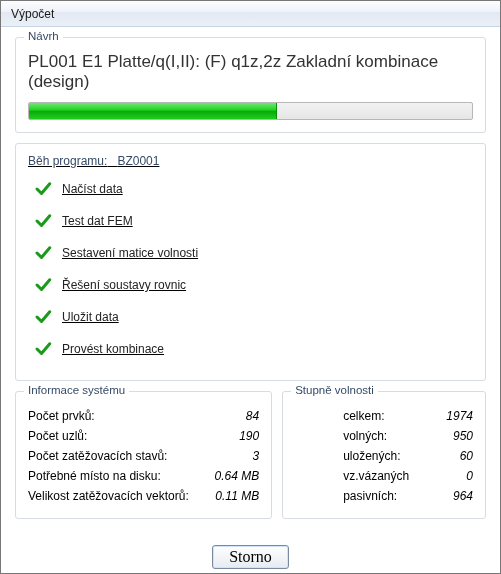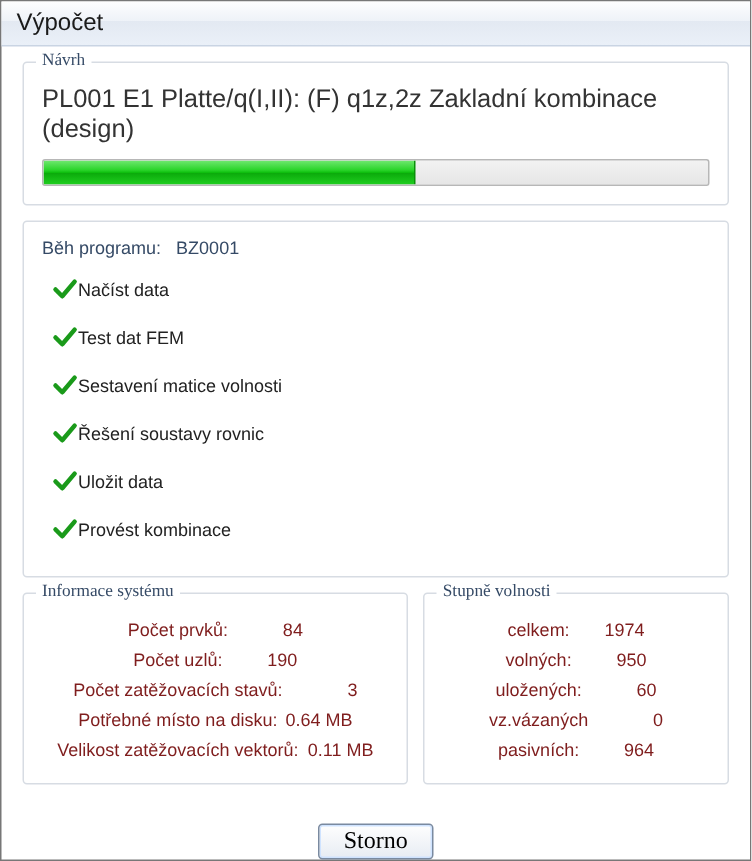--- a/index.html
+++ b/index.html
@@ -17,21 +17,21 @@
     border: 1px solid #777;
     background: #fff;
     display: flex;
     flex-direction: column;
   }
   .titlebar {
     background: linear-gradient(to bottom, #fdfdfe, #eef2f8 45%, #e3e9f2 46%, #eaf0f8);
     border-bottom: 1px solid #c9d4e3;
     padding: 6px 10px 5px 10px;
     color: #1a1a1a;
-    font-size: 16px;
+    font-size: 12px;
   }
   .content {
     flex: 1;
     padding: 10px 14px 6px 14px;
     display: flex;
     flex-direction: column;
     gap: 10px;
   }
   .group {
     border: 1px solid #d7dce3;
@@ -40,21 +40,20 @@
     position: relative;
   }
   .group-title {
     position: absolute;
     top: -8px;
     left: 8px;
     background: #fff;
     padding: 0 4px;
     color: #354a66;
     font-size: 11.5px;
-    font-family: Liberation Serif, serif;
   }
   .design-line {
     color: #333;
     font-size: 17px;
     margin-bottom: 10px;
     margin-top: 4px;
   }
   .progress {
     height: 18px;
     border: 1px solid #b7b7b7;
@@ -73,38 +72,39 @@
   }
   .run-title {
     color: #354a66;
     font-size: 12px;
     margin: 4px 0 8px 0;
   }
   .steps { list-style: none; padding-left: 6px; }
   .steps li {
     display: flex;
     align-items: center;
+    gap: 10px;
     padding: 4px 0 4px 0;
     margin-bottom: 6px;
     color: #222;
     font-size: 12px;
   }
   .check {
     width: 18px; height: 18px;
     display: inline-block;
     flex-shrink: 0;
   }
   .info-row {
     display: flex;
     gap: 10px;
   }
   .info-row .group { flex: 1; }
-  .kv { display: flex; justify-content: center; padding: 3px 0; font-size: 12px; color: #7f1d1d;}
+  .kv { display: flex; justify-content: space-between; padding: 3px 0; font-size: 12px; color: #000000;}
   .kv .k { }
-  .kv .v { text-align: right; min-width: 50px; }
+  .kv .v { text-align: right; min-width: 50px; font-style: italic; }
   .footer {
     padding: 6px 0 14px 0;
     display: flex;
     justify-content: center;
     border-top: 0;
   }
   button.storno {
     font-family: Liberation Serif, serif;
     font-size: 16px;
     padding: 2px 16px;
@@ -126,21 +126,21 @@
   <div class="content">
 
     <div class="group">
       <span class="group-title">Návrh</span>
       <div class="design-line">PL001 E1 Platte/q(I,II): (F) q1z,2z Zakladní kombinace (design)</div>
       <div class="progress">
         <div class="progress-fill" style="width:56%"></div>
       </div>
     </div>
 
-    <div class="group" style="padding-top:6px;">
+    <div class="group" style="padding-top:6px;text-decoration:underline;">
       <div class="run-title">
         <span>Běh programu:</span>
         &nbsp;
         <span>BZ0001</span>
       </div>
       <ul class="steps" id="steps">
           <li>
             <svg class="check" viewBox="0 0 24 24">
               <path d="M4 12 L10 18 L21 5" fill="none" stroke="#1a9a1a" stroke-width="4" stroke-linecap="round" stroke-linejoin="round"></path>
             </svg>
@@ -200,21 +200,21 @@
               <span class="v">0.64 MB</span>
             </div>
             <div class="kv">
               <span class="k">Velikost zatěžovacích vektorů:</span>
               <span class="v">0.11 MB</span>
             </div>
           </div>
       </div>
       <div class="group" style="flex:1">
         <span class="group-title">Stupně volnosti</span>
-        <div id="dof-rows" style="margin-top:4px;">
+        <div id="dof-rows" style="margin-top:4px;margin-left:48px;">
             <div class="kv">
               <span class="k">celkem:</span>
               <span class="v">1974</span>
             </div>
             <div class="kv">
               <span class="k">volných:</span>
               <span class="v">950</span>
             </div>
             <div class="kv">
               <span class="k">uložených:</span>

